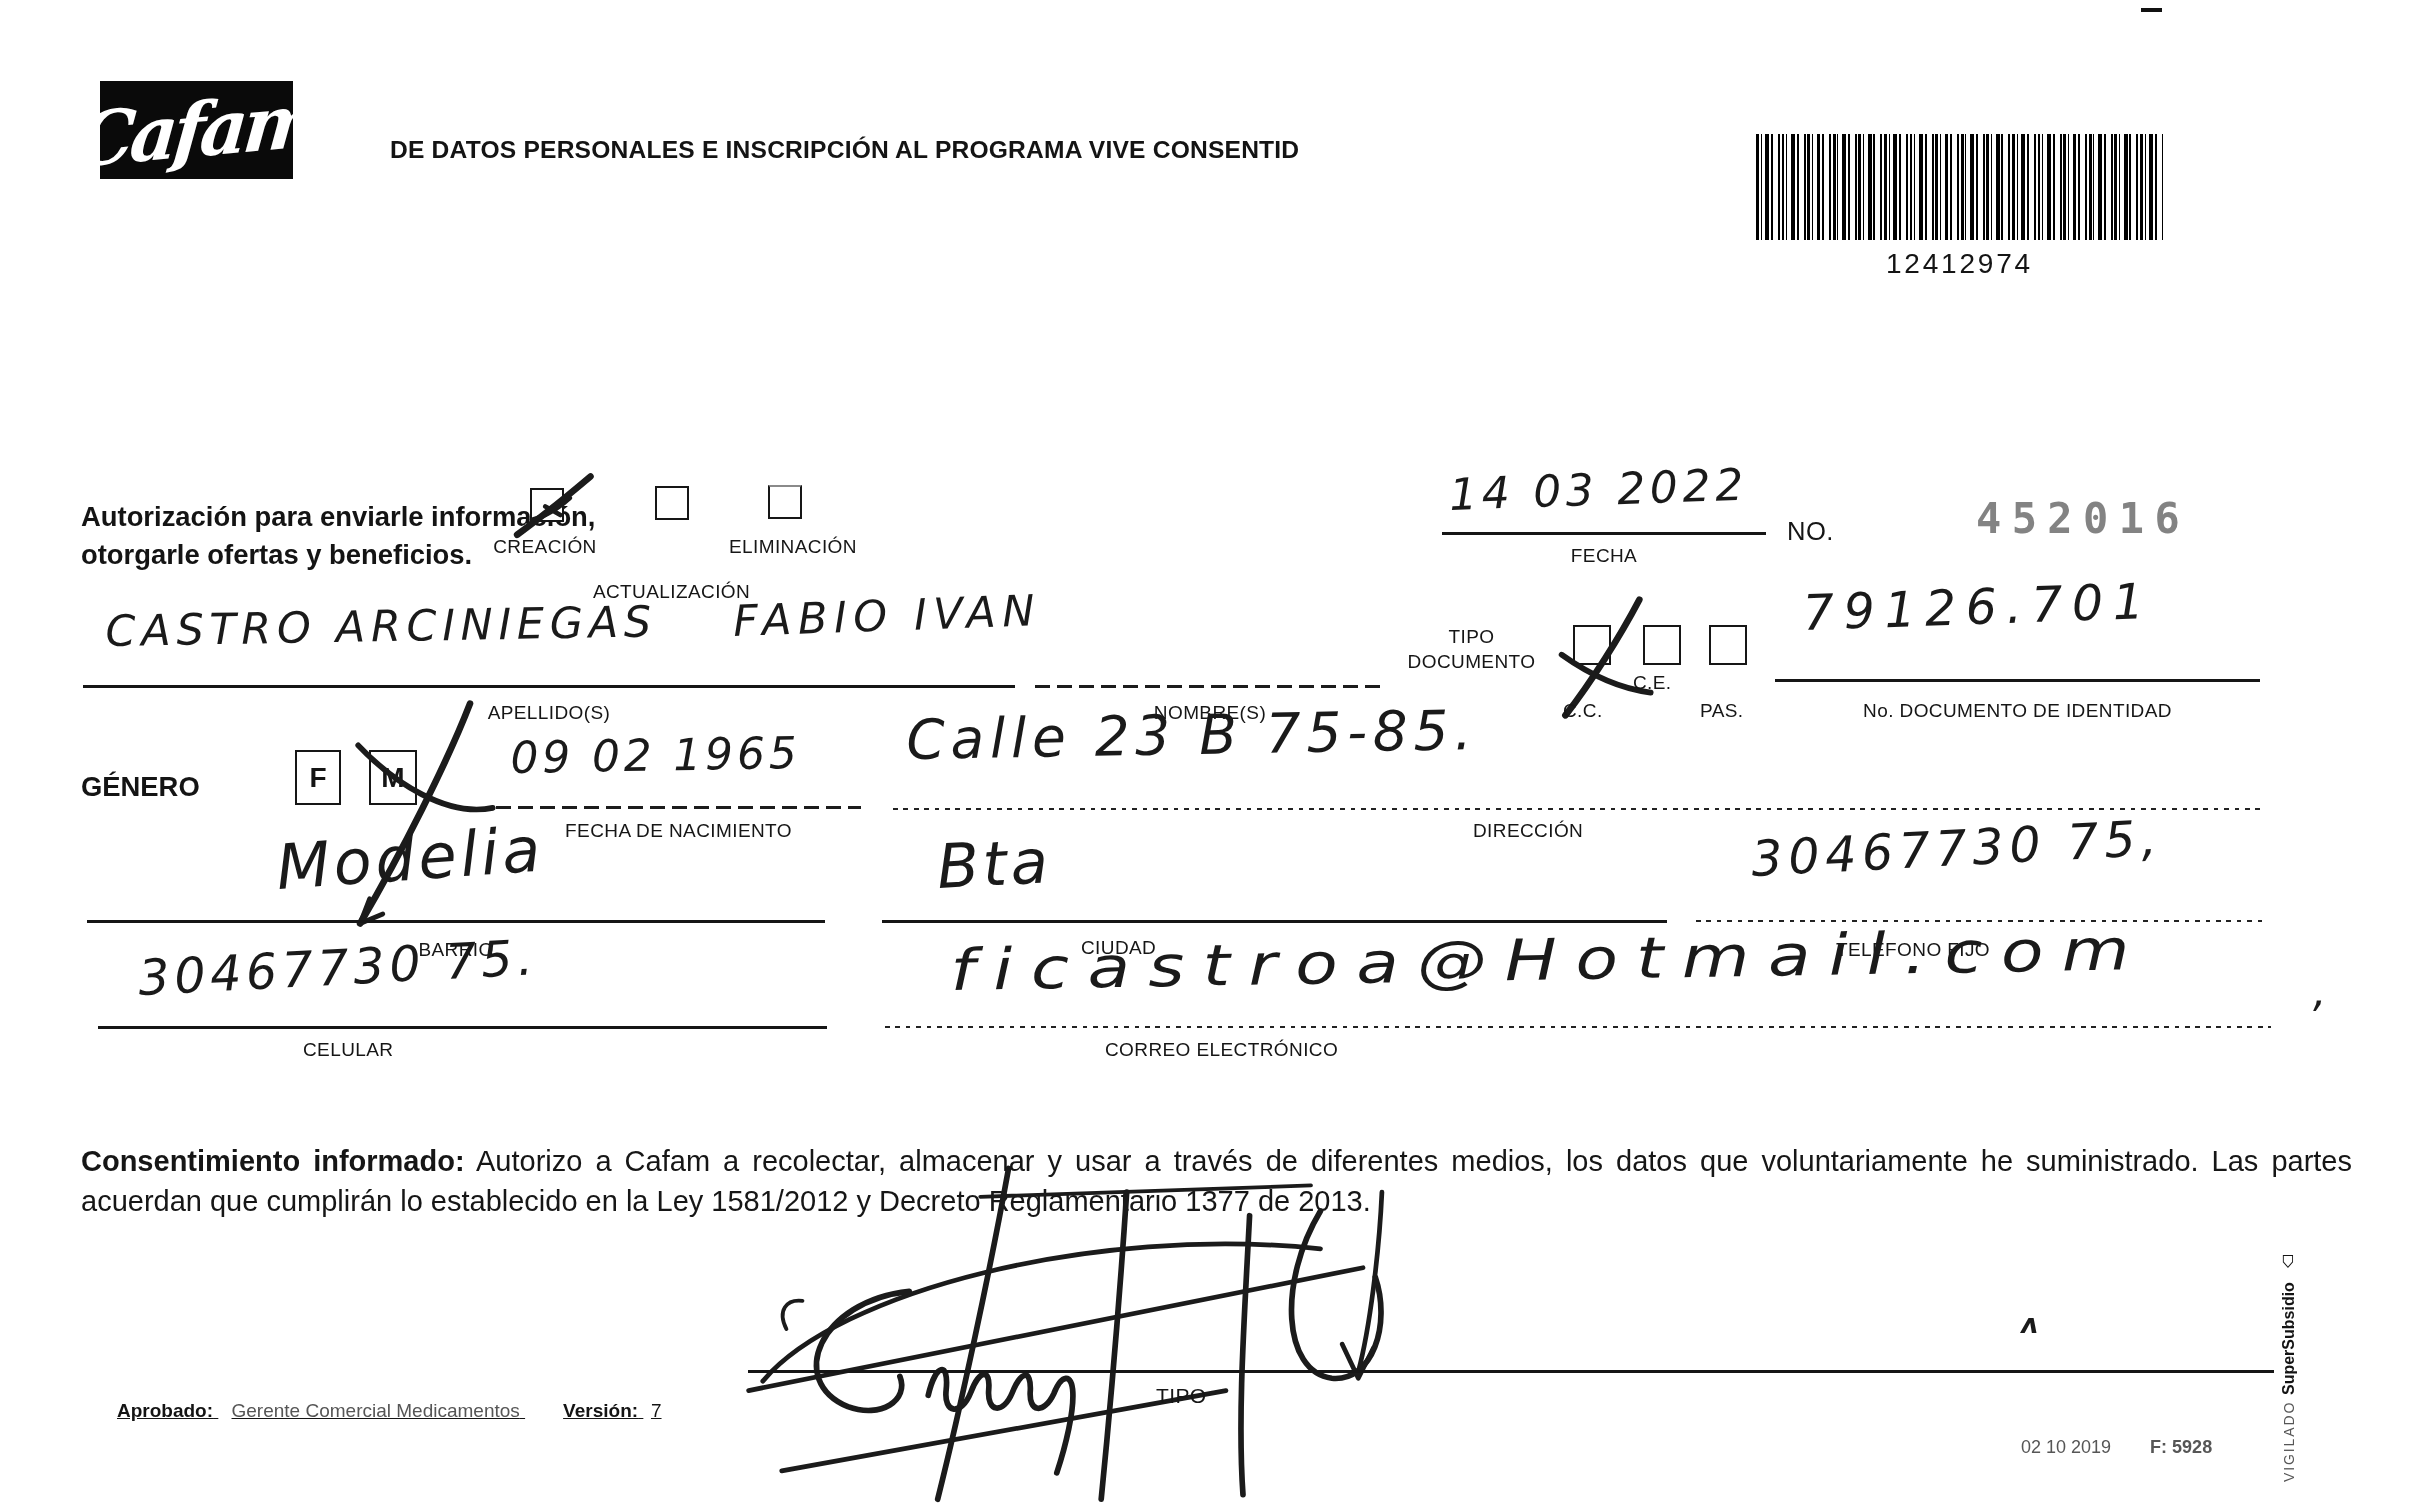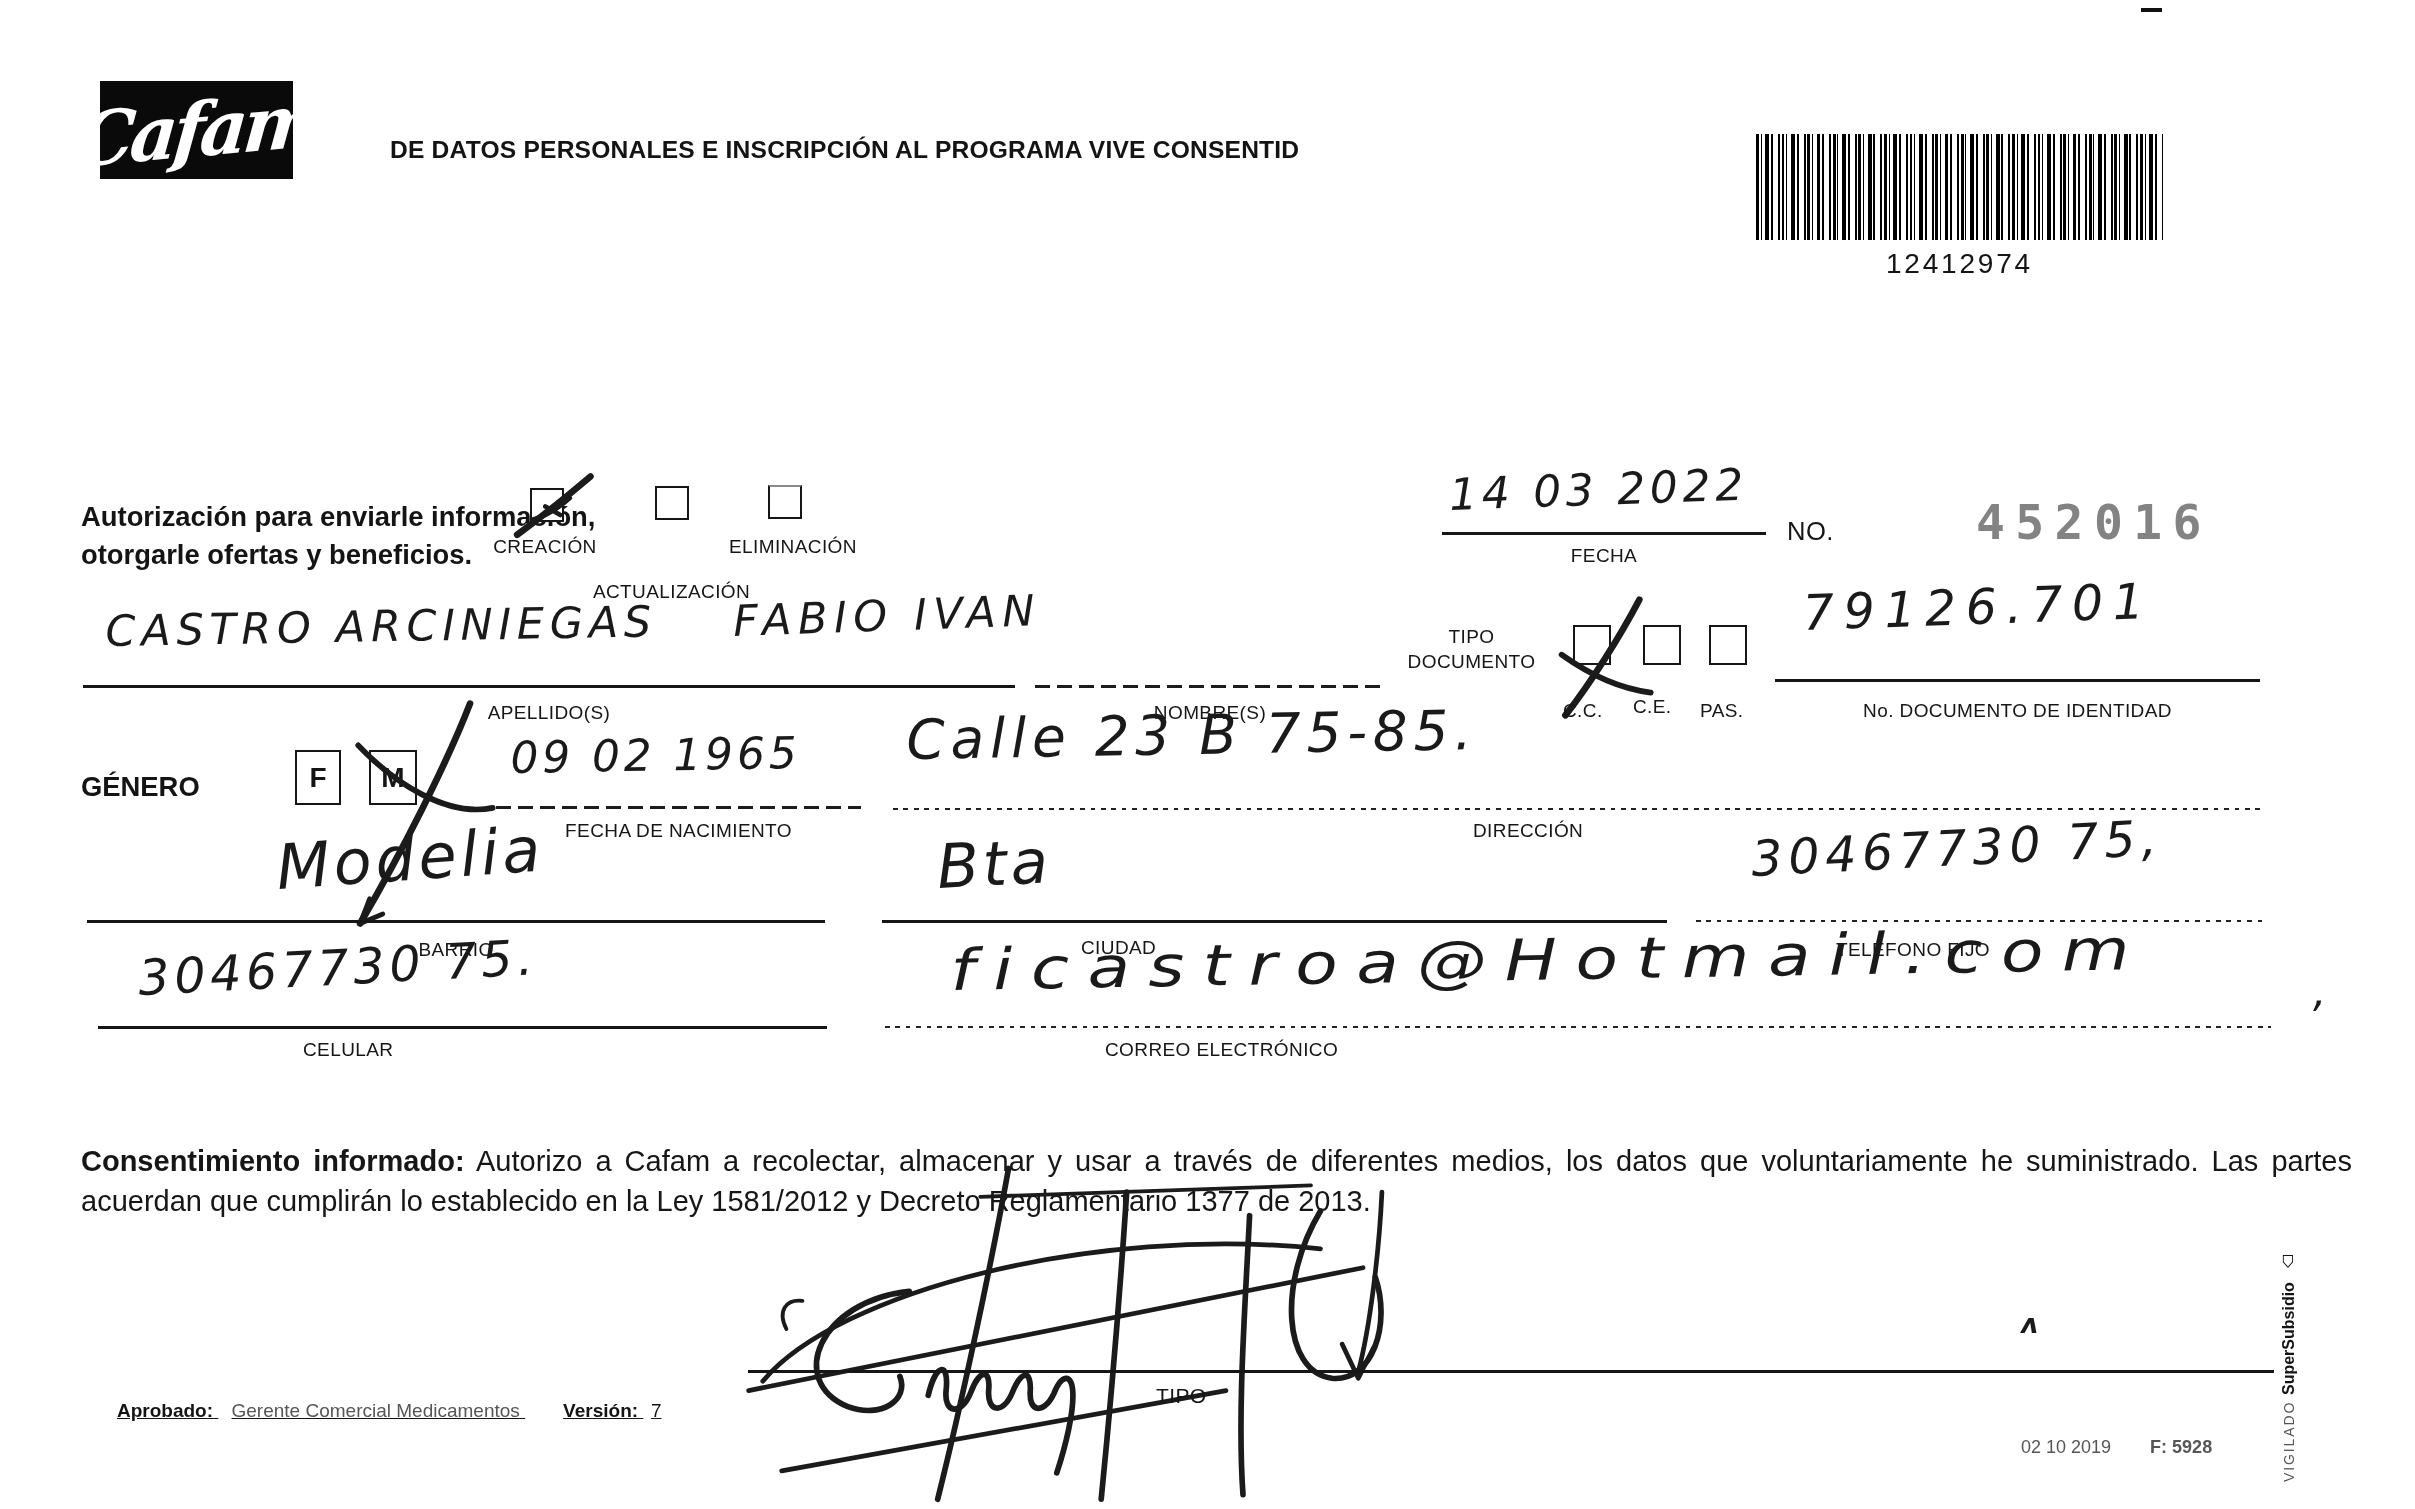--- a/index.html
+++ b/index.html
@@ -19,21 +19,21 @@
   .logo span{color:#fff;font-family:"DejaVu Serif",serif;font-style:italic;font-weight:700;
       font-size:74px;letter-spacing:-4.7px;transform:rotate(-5deg) skewX(-10deg);}
   .title{font-weight:900;font-size:44px;letter-spacing:0.5px;white-space:nowrap;}
   .subtitle{font-weight:700;font-size:24.6px;letter-spacing:0.2px;white-space:nowrap;}
   .barcode{background:repeating-linear-gradient(90deg,
       #000 0 2.8px,#fff 2.8px 4.7px,#000 4.7px 5.7px,#fff 5.7px 9.5px,#000 9.5px 13.2px,#fff 13.2px 15px,
       #000 15px 17px,#fff 17px 22px,#000 22px 24px,#fff 24px 25.6px);}
   .bcnum{font-size:28px;letter-spacing:2.8px;text-align:center;}
   .intro{font-weight:700;font-size:27.4px;line-height:38px;white-space:nowrap;}
   .cbx{width:30px;height:30px;}
-  .stamp{font-family:"DejaVu Sans Mono",monospace;font-weight:700;font-size:48px;
+  .stamp{font-family:"DejaVu Sans Mono",monospace;font-weight:700;font-size:42px;
       letter-spacing:10.4px;color:#6e6e6e;opacity:.85;white-space:nowrap;}
   .consent{font-size:29px;line-height:40px;text-align:justify;color:#161616;}
   .foot{font-size:19px;white-space:nowrap;}
   .gray{color:#565656;}
   .sidebar{writing-mode:vertical-rl;transform:rotate(180deg);white-space:nowrap;
       display:flex;align-items:center;gap:5.7px;}
   svg{overflow:visible;}
   .stroke{fill:none;stroke:#1b1b1b;stroke-linecap:round;stroke-linejoin:round;}
 </style>
 </head>
@@ -84,21 +84,21 @@
   <div class="abs lbl lblc" style="left:1391px;top:626px;width:161px;">TIPO</div>
   <div class="abs lbl lblc" style="left:1391px;top:651px;width:161px;">DOCUMENTO</div>
   <div class="abs box" style="left:1573px;top:625px;width:34px;height:36px;"></div>
   <div class="abs box" style="left:1643px;top:625px;width:34px;height:36px;"></div>
   <div class="abs box" style="left:1709px;top:625px;width:34px;height:36px;"></div>
   <svg class="abs" style="left:1552px;top:594px;" width="114" height="128" viewBox="0 0 120 135">
     <path class="stroke" stroke-width="7" d="M92 6 C 72 44, 42 92, 14 128"></path>
     <path class="stroke" stroke-width="6" d="M10 64 C 38 84, 72 100, 104 104"></path>
   </svg>
   <div class="abs lbl" style="left:1563px;top:700px;">C.C.</div>
-  <div class="abs lbl" style="left:1633px;top:696px;">C.E.</div>
+  <div class="abs lbl" style="left:1633px;top:672px;">C.E.</div>
   <div class="abs lbl" style="left:1700px;top:700px;">PAS.</div>
 
   <div class="abs hw" style="left:1804px;top:585px;font-size:49px;letter-spacing:9.5px;transform:rotate(-2deg);">79126.701</div>
   <div class="abs line" style="left:1775px;top:679px;width:485px;"></div>
   <div class="abs lbl lblc" style="left:1775px;top:700px;width:485px;">No. DOCUMENTO DE IDENTIDAD</div>
 
   <div class="abs intro" style="left:81px;top:768px;">GÉNERO</div>
   <div class="abs box" style="left:295px;top:750px;width:42px;height:51px;display:flex;align-items:center;justify-content:center;">
     <span class="b" style="font-size:28px;">F</span>
   </div>

